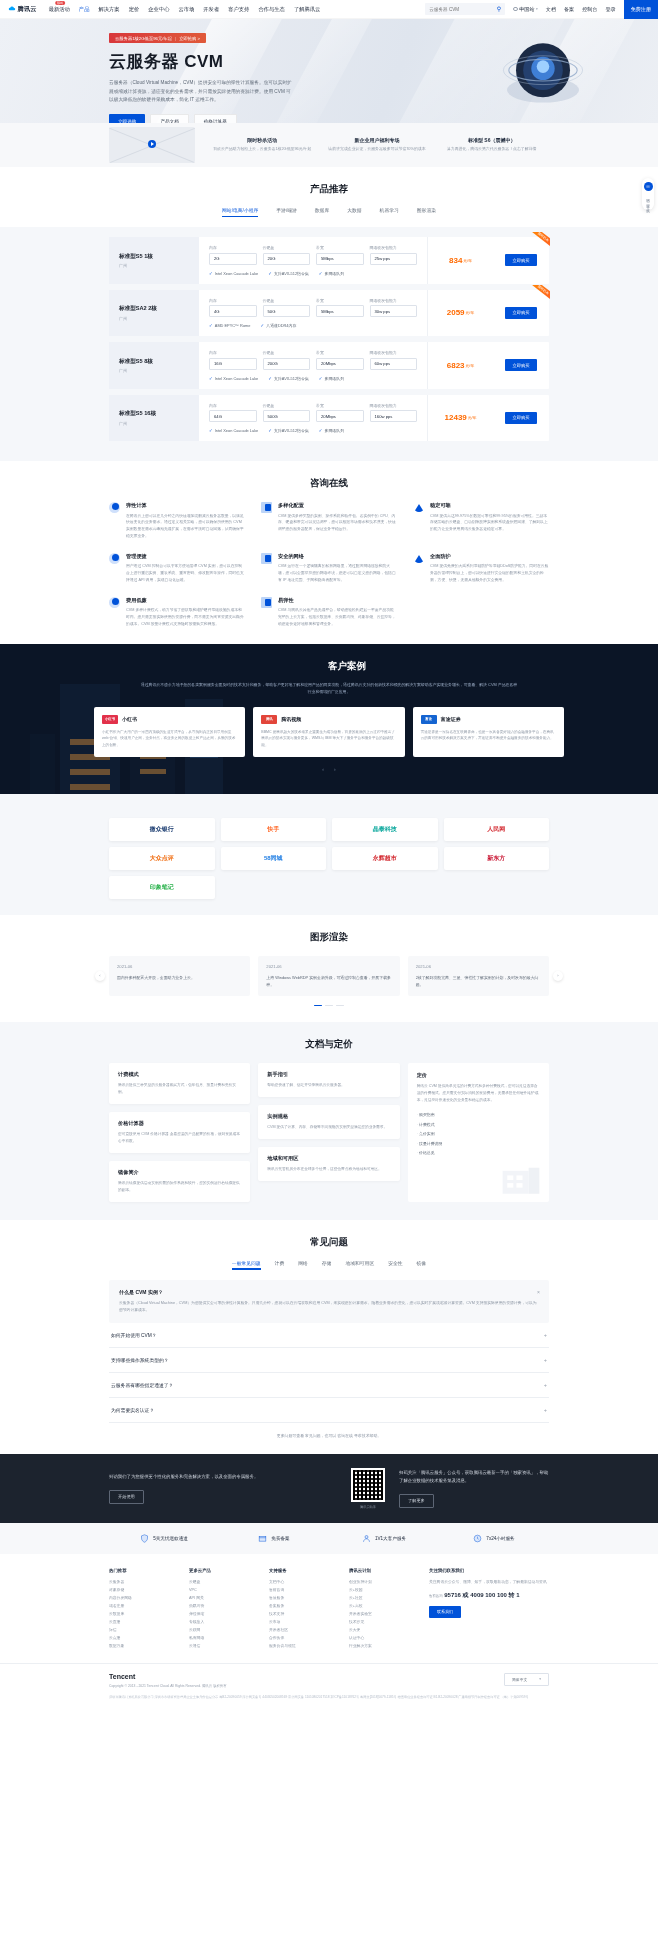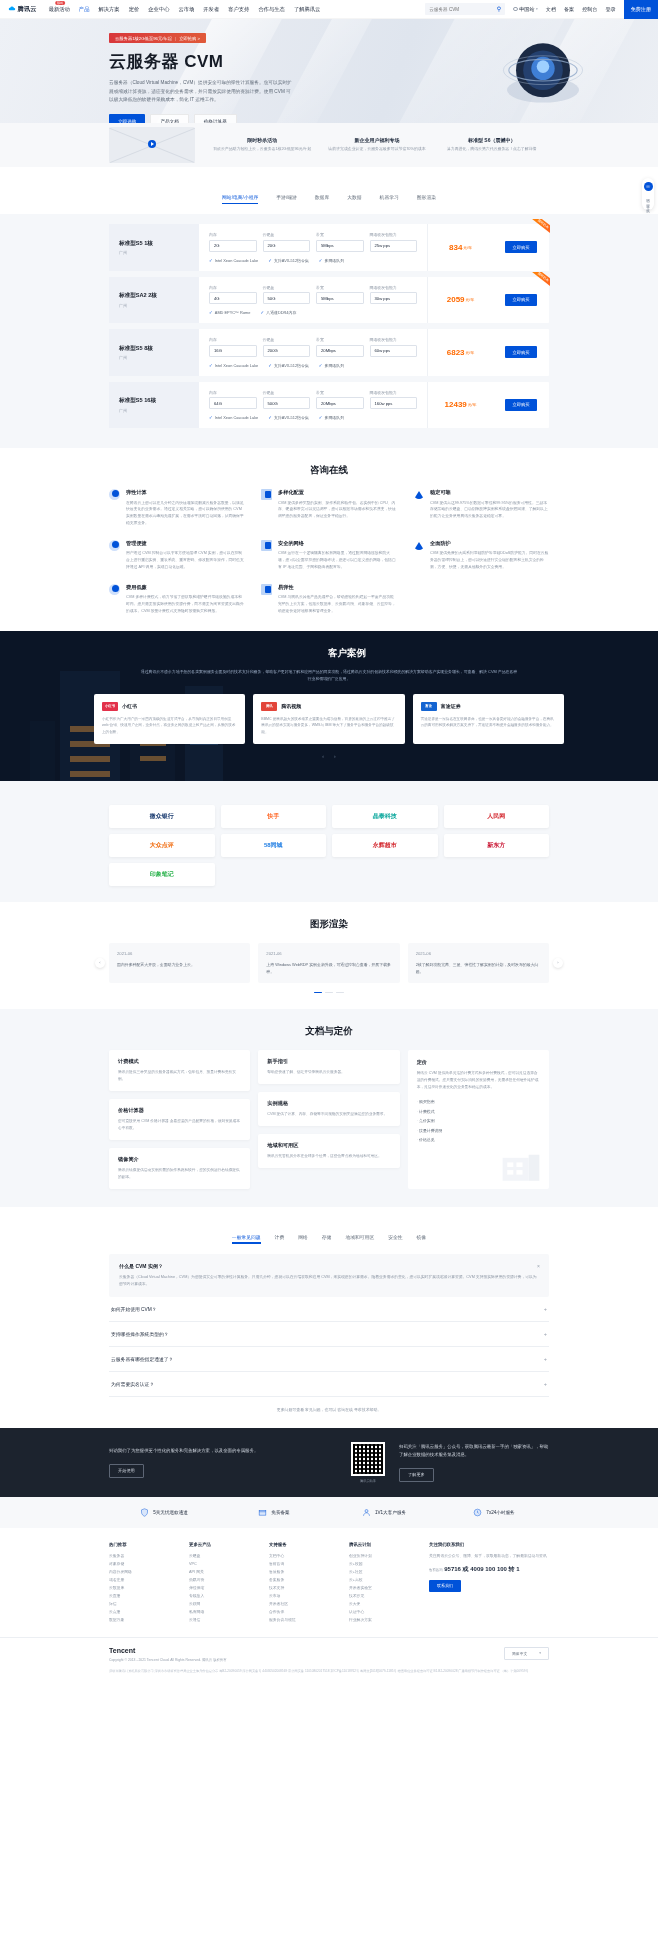--- a/index.html
+++ b/index.html
@@ -410,20 +410,21 @@
         </div>
         <div class="promo-col">
           <div class="promo-col-t">标准型 S6（震撼中）</div>
           <div class="promo-col-d">算力再进化，腾讯云第六代云服务器！点击了解详情</div>
         </div>
       </div>
     </div>
   </div>
 
   <div class="section" style="padding-bottom:0">
+    <div class="sec-title">产品推荐</div>
     <div class="tabs">
       <div class="tab active">网站/电商/小程序</div>
       <div class="tab">手游/端游</div>
       <div class="tab">数据库</div>
       <div class="tab">大数据</div>
       <div class="tab">机器学习</div>
       <div class="tab">图形渲染</div>
     </div>
     <div class="prodwrap">
       <div class="prodtable" id="product-table">
@@ -820,20 +821,21 @@
               <rect x="12" y="26" width="8" height="6" fill="#fff"></rect>
               <rect x="24" y="26" width="8" height="6" fill="#fff"></rect>
             </svg>
           </div>
         </div>
       </div>
     </div>
   </div>
 
   <div class="section">
+    <div class="sec-title">常见问题</div>
     <div class="faqtabs" id="faq-tabs">
         <div class="tab active">一般常见问题</div>
         <div class="tab">计费</div>
         <div class="tab">网络</div>
         <div class="tab">存储</div>
         <div class="tab">地域和可用区</div>
         <div class="tab">安全性</div>
         <div class="tab">镜像</div>
       </div>
     <div class="faqbox">

